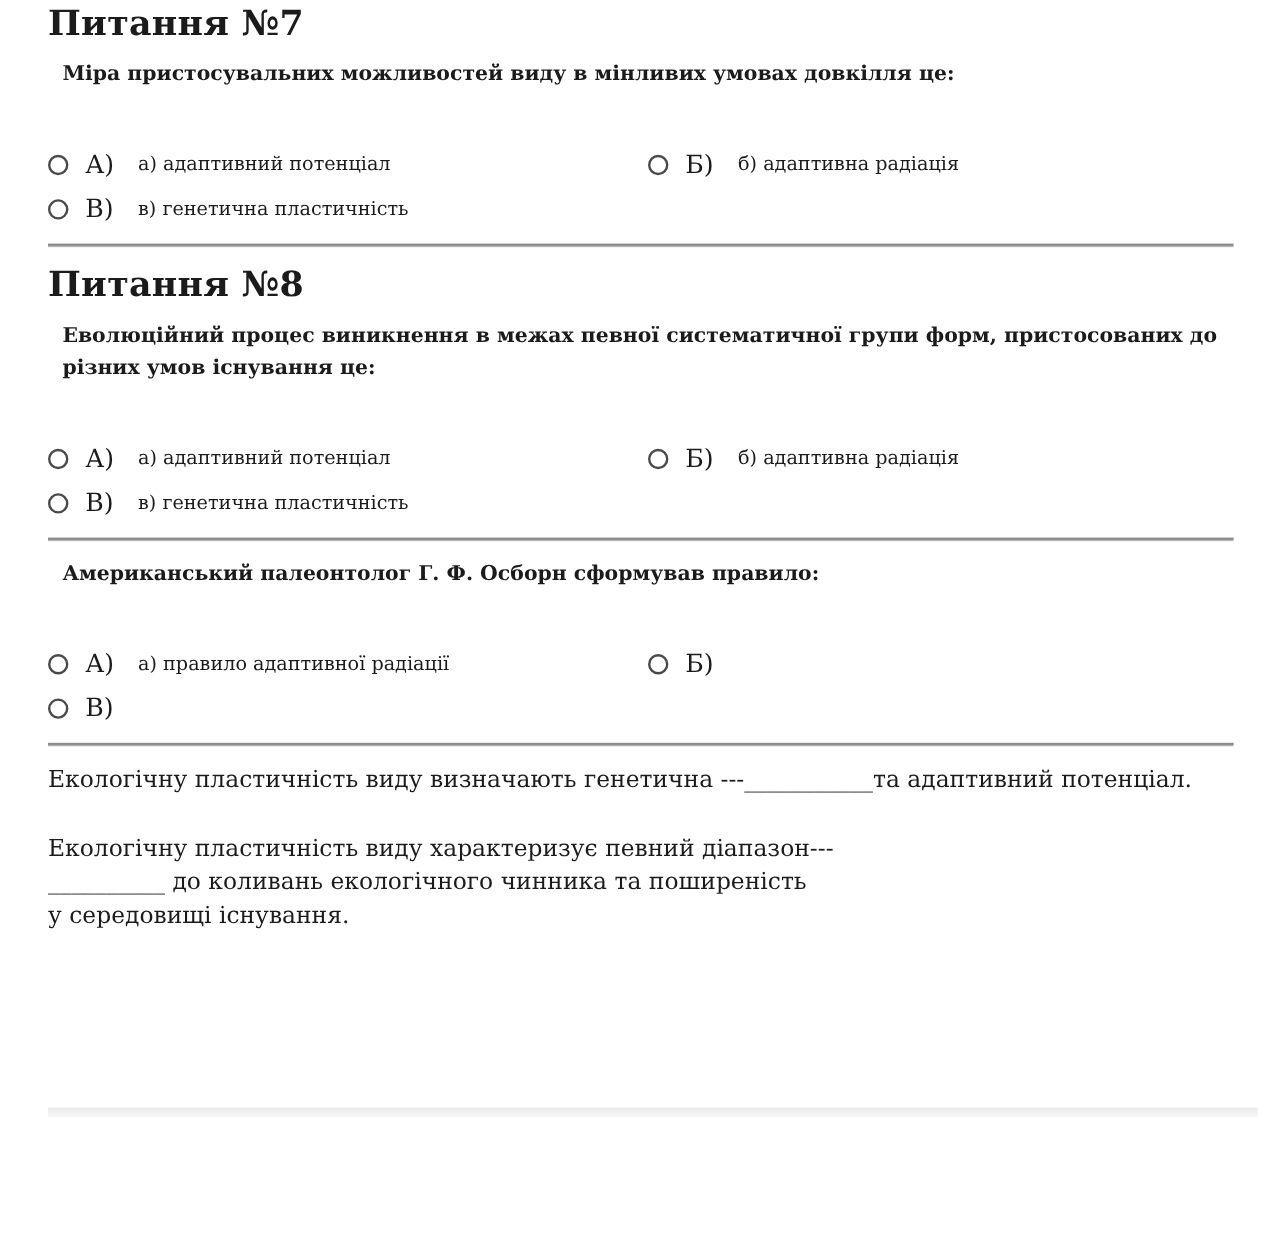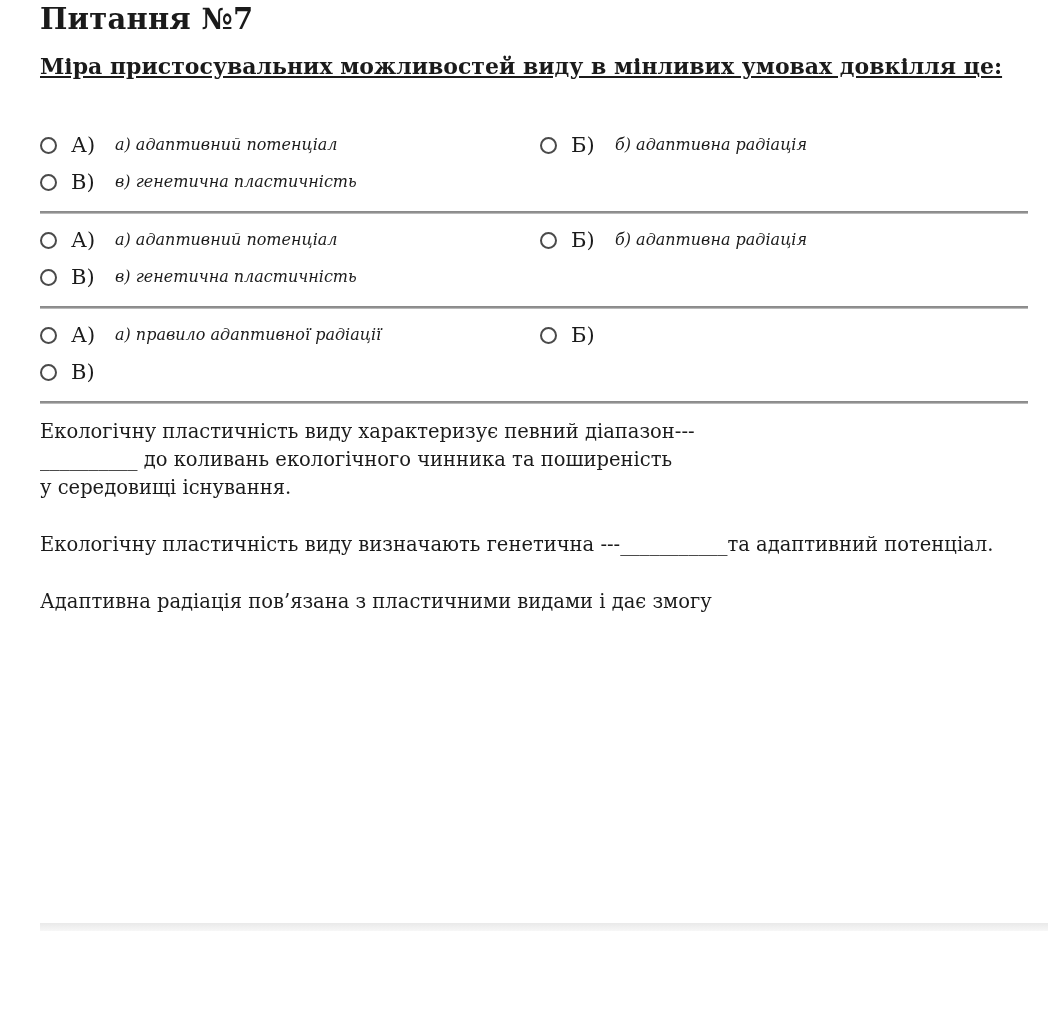--- a/index.html
+++ b/index.html
@@ -18,25 +18,24 @@
   }
   .question { padding: 14px 0 17px; }
   .question.first { padding-top: 2px; }
   .q-title {
     font-size: 29px;
     font-weight: bold;
     margin: 0 0 13px 0;
     letter-spacing: 0.2px;
   }
   .q-prompt {
-    font-size: 22px;
+    font-size: 17px;
     font-weight: bold;
     line-height: 1.55;
-    margin: 0 0 50px 0;
-    text-decoration: underline;
+    margin: 0 0 50px 12px;
   }
   .options {
     display: grid;
     grid-template-columns: 500px 1fr;
     row-gap: 13px;
     align-items: start;
   }
   .option {
     display: flex;
     align-items: center;
@@ -53,21 +52,20 @@
   .letter {
     flex: none;
     font-size: 21px;
     min-width: 28px;
     margin-right: 16px;
   }
   .opt-text {
     font-size: 16px;
     line-height: 1.3;
     padding-right: 12px;
-    font-style: italic;
   }
   .divider {
     height: 3px;
     background: linear-gradient(to bottom, #8a8a8a 0%, #8a8a8a 45%, #cfcfcf 100%);
     border: none;
     margin: 0;
   }
   .q10-para {
     font-size: 19.5px;
     line-height: 28px;
@@ -104,20 +102,22 @@
         <span class="radio"></span>
         <span class="letter">В)</span>
         <span class="opt-text">в) генетична пластичність</span>
       </div>
     </div>
   </section>
 
   <div class="divider"></div>
 
   <section class="question">
+    <h1 class="q-title">Питання №8</h1>
+    <p class="q-prompt">Еволюційний процес виникнення в межах певної систематичної групи форм, пристосованих до різних умов існування це:</p>
     <div class="options">
       <div class="option">
         <span class="radio"></span>
         <span class="letter">А)</span>
         <span class="opt-text">а) адаптивний потенціал</span>
       </div>
       <div class="option">
         <span class="radio"></span>
         <span class="letter">Б)</span>
         <span class="opt-text">б) адаптивна радіація</span>
@@ -126,20 +126,21 @@
         <span class="radio"></span>
         <span class="letter">В)</span>
         <span class="opt-text">в) генетична пластичність</span>
       </div>
     </div>
   </section>
 
   <div class="divider"></div>
 
   <section class="question">
+    <p class="q-prompt">Американський палеонтолог Г. Ф. Осборн сформував правило:</p>
     <div class="options">
       <div class="option">
         <span class="radio"></span>
         <span class="letter">А)</span>
         <span class="opt-text">а) правило адаптивної радіації</span>
       </div>
       <div class="option">
         <span class="radio"></span>
         <span class="letter">Б)</span>
       </div>
@@ -147,27 +148,26 @@
         <span class="radio"></span>
         <span class="letter">В)</span>
       </div>
     </div>
   </section>
 
   <div class="divider"></div>
 
   <section class="question">
     <div class="q10-para">
+      <div class="q10-line">Екологічну пластичність виду визначають генетична ---___________та адаптивний потенціал.</div>
+    </div>
+    <div class="q10-para">
       <div class="q10-line">Екологічну пластичність виду характеризує певний діапазон---</div>
       <div class="q10-line">__________ до коливань екологічного чинника та поширеність</div>
       <div class="q10-line">у середовищі існування.</div>
     </div>
     <div class="q10-para">
-      <div class="q10-line">Екологічну пластичність виду визначають генетична ---___________та адаптивний потенціал.</div>
-    </div>
-    <div class="q10-para">
-      <div class="q10-line">Адаптивна радіація пов’язана з пластичними видами і дає змогу</div>
     </div>
   </section>
 
   <div class="bottom-bar"></div>
 
 </div>
 
 </body></html>

